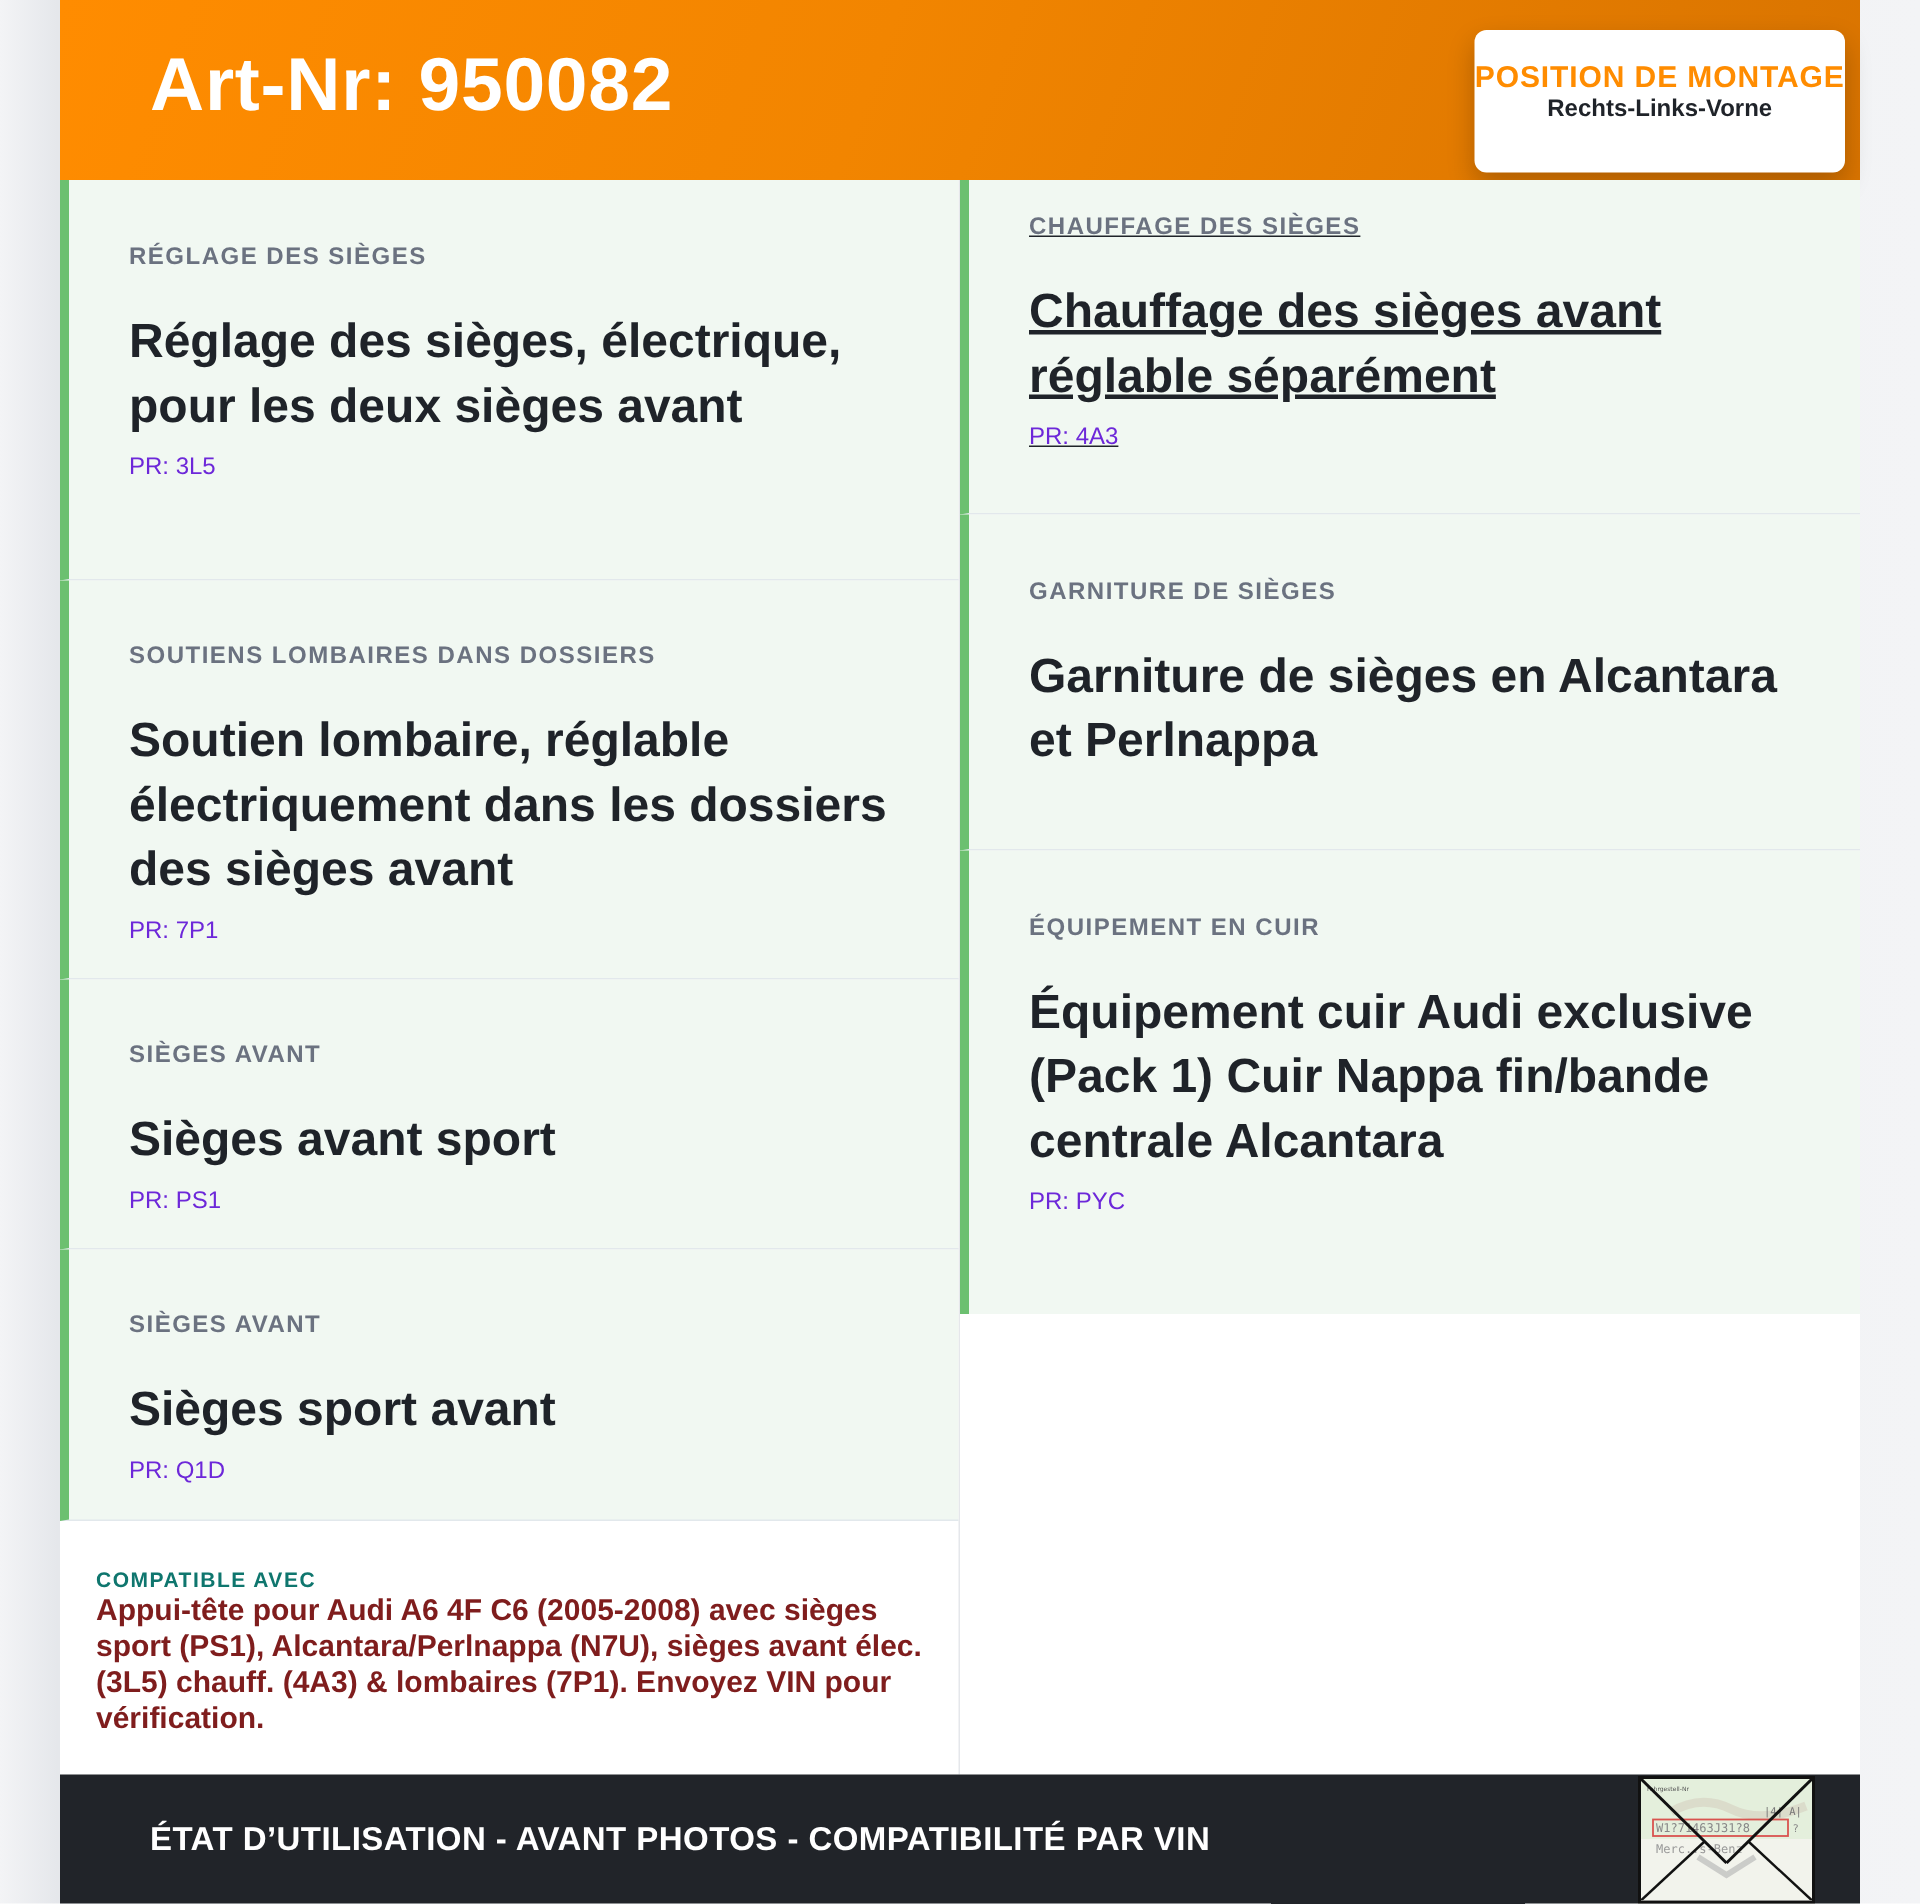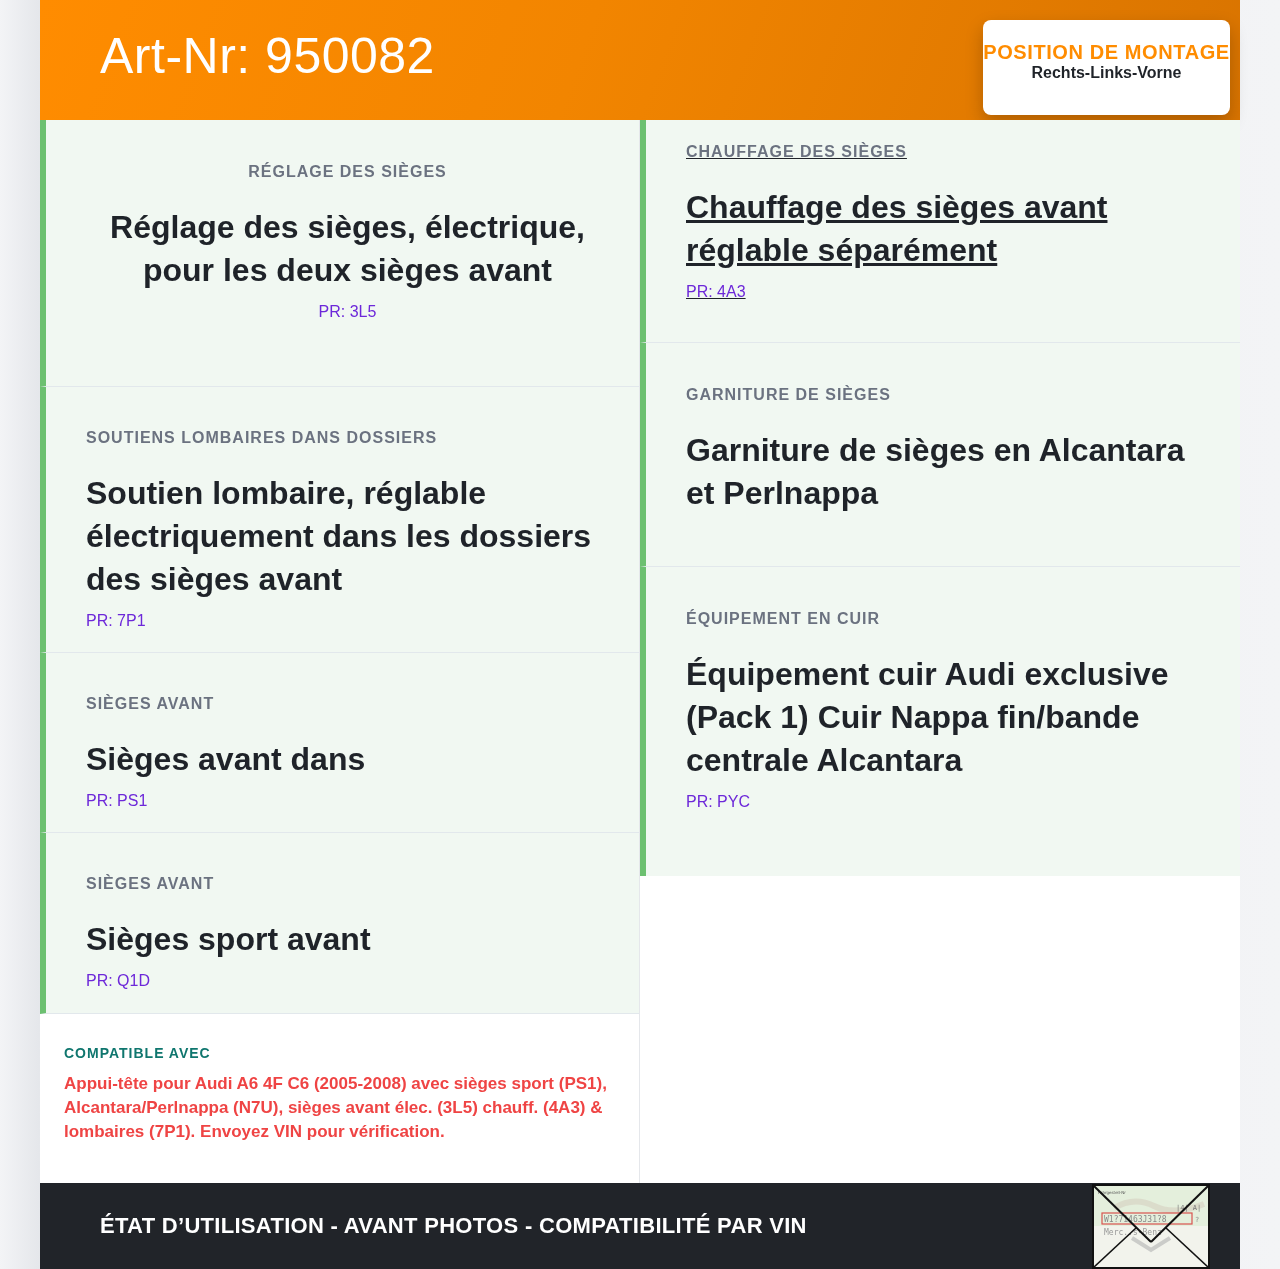--- a/index.html
+++ b/index.html
@@ -25,21 +25,21 @@
     .header {
       position: absolute;
       left: 0; top: 0;
       width: 1200px; height: 120px;
       background: linear-gradient(110deg, #ff8c00 0%, #f28500 45%, #d97400 100%);
     }
     .art-title {
       position: absolute;
       left: 60px; top: 26px;
       font-size: 50px;
-      font-weight: 400;
+      font-weight: 700;
       color: #ffffff;
       letter-spacing: 0.5px;
       line-height: 60px;
       text-align: right;
     }
     .position-card {
       position: absolute;
       left: 943px; top: 20px;
       width: 247px; height: 95px;
       background: #ffffff;
@@ -104,24 +104,23 @@
       padding: 30px 24px 0 24px;
     }
     .compat-label {
       font-size: 14px;
       font-weight: 700;
       color: #0f766e;
       letter-spacing: 1px;
       line-height: 18px;
     }
     .compat-text {
-      margin-top: 10px;
-      font-size: 17px;
-      font-weight: 700;
-      color: #ef4444;
+      font-size: 20px;
+      font-weight: 700;
+      color: #7f1d1d;
       line-height: 24px;
     }
     
     .footer {
       position: absolute;
       left: 0; top: 1183px;
       width: 1200px; height: 86px;
       background: #212429;
     }
     .footer-text {
@@ -149,33 +148,33 @@
 
   <div class="header">
     <div class="art-title">Art-Nr: 950082</div>
     <div class="position-card">
       <div class="position-label">POSITION DE MONTAGE</div>
       <div class="position-value">Rechts-Links-Vorne</div>
     </div>
   </div>
 
   <div class="col col-left">
-    <div class="card" style="height:267px; padding-top:42px;text-align:center;">
+    <div class="card" style="height:267px; padding-top:42px;">
       <div class="card-cat">RÉGLAGE DES SIÈGES</div>
       <div class="card-title">Réglage des sièges, électrique, pour les deux sièges avant</div>
       <div class="card-pr">PR: 3L5</div>
     </div>
     <div class="card" style="height:266px; padding-top:41px;">
       <div class="card-cat">SOUTIENS LOMBAIRES DANS DOSSIERS</div>
       <div class="card-title">Soutien lombaire, réglable électriquement dans les dossiers des sièges avant</div>
       <div class="card-pr">PR: 7P1</div>
     </div>
     <div class="card" style="height:180px; padding-top:41px;">
       <div class="card-cat">SIÈGES AVANT</div>
-      <div class="card-title">Sièges avant dans</div>
+      <div class="card-title">Sièges avant sport</div>
       <div class="card-pr">PR: PS1</div>
     </div>
     <div class="card" style="height:181px; padding-top:41px;">
       <div class="card-cat">SIÈGES AVANT</div>
       <div class="card-title">Sièges sport avant</div>
       <div class="card-pr">PR: Q1D</div>
     </div>
 
     <div class="compat">
       <div class="compat-label">COMPATIBLE AVEC</div>

